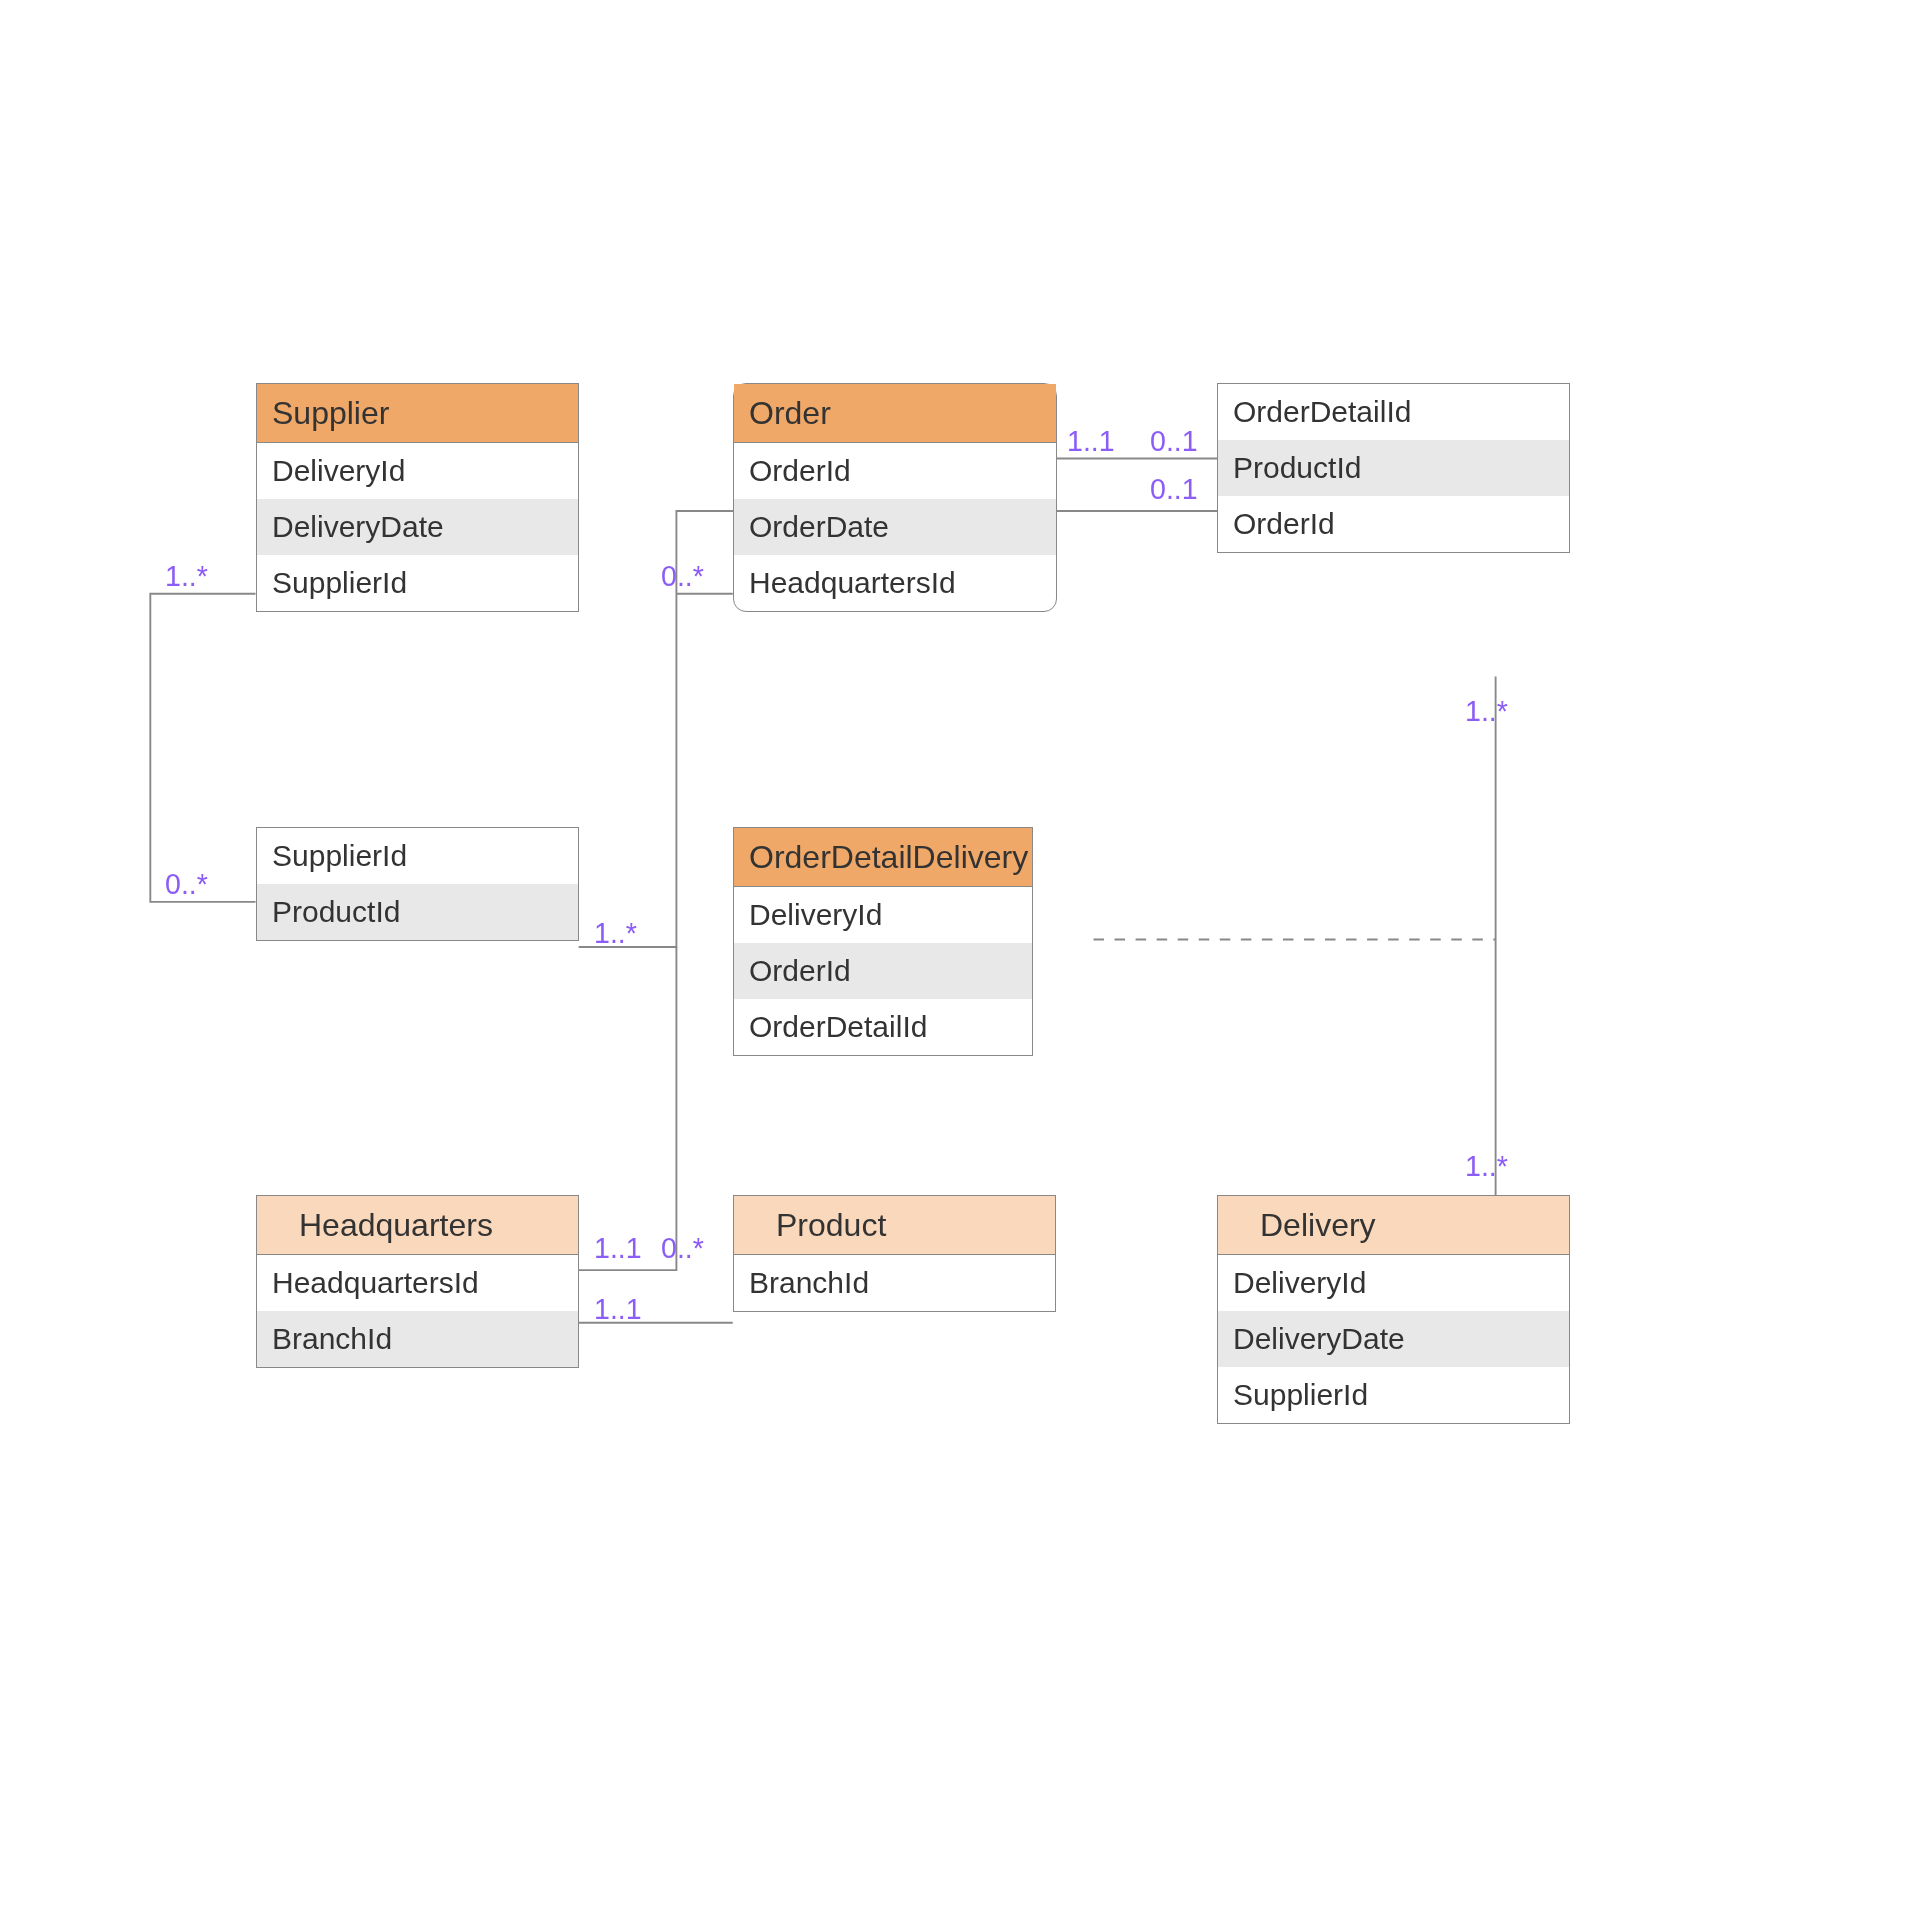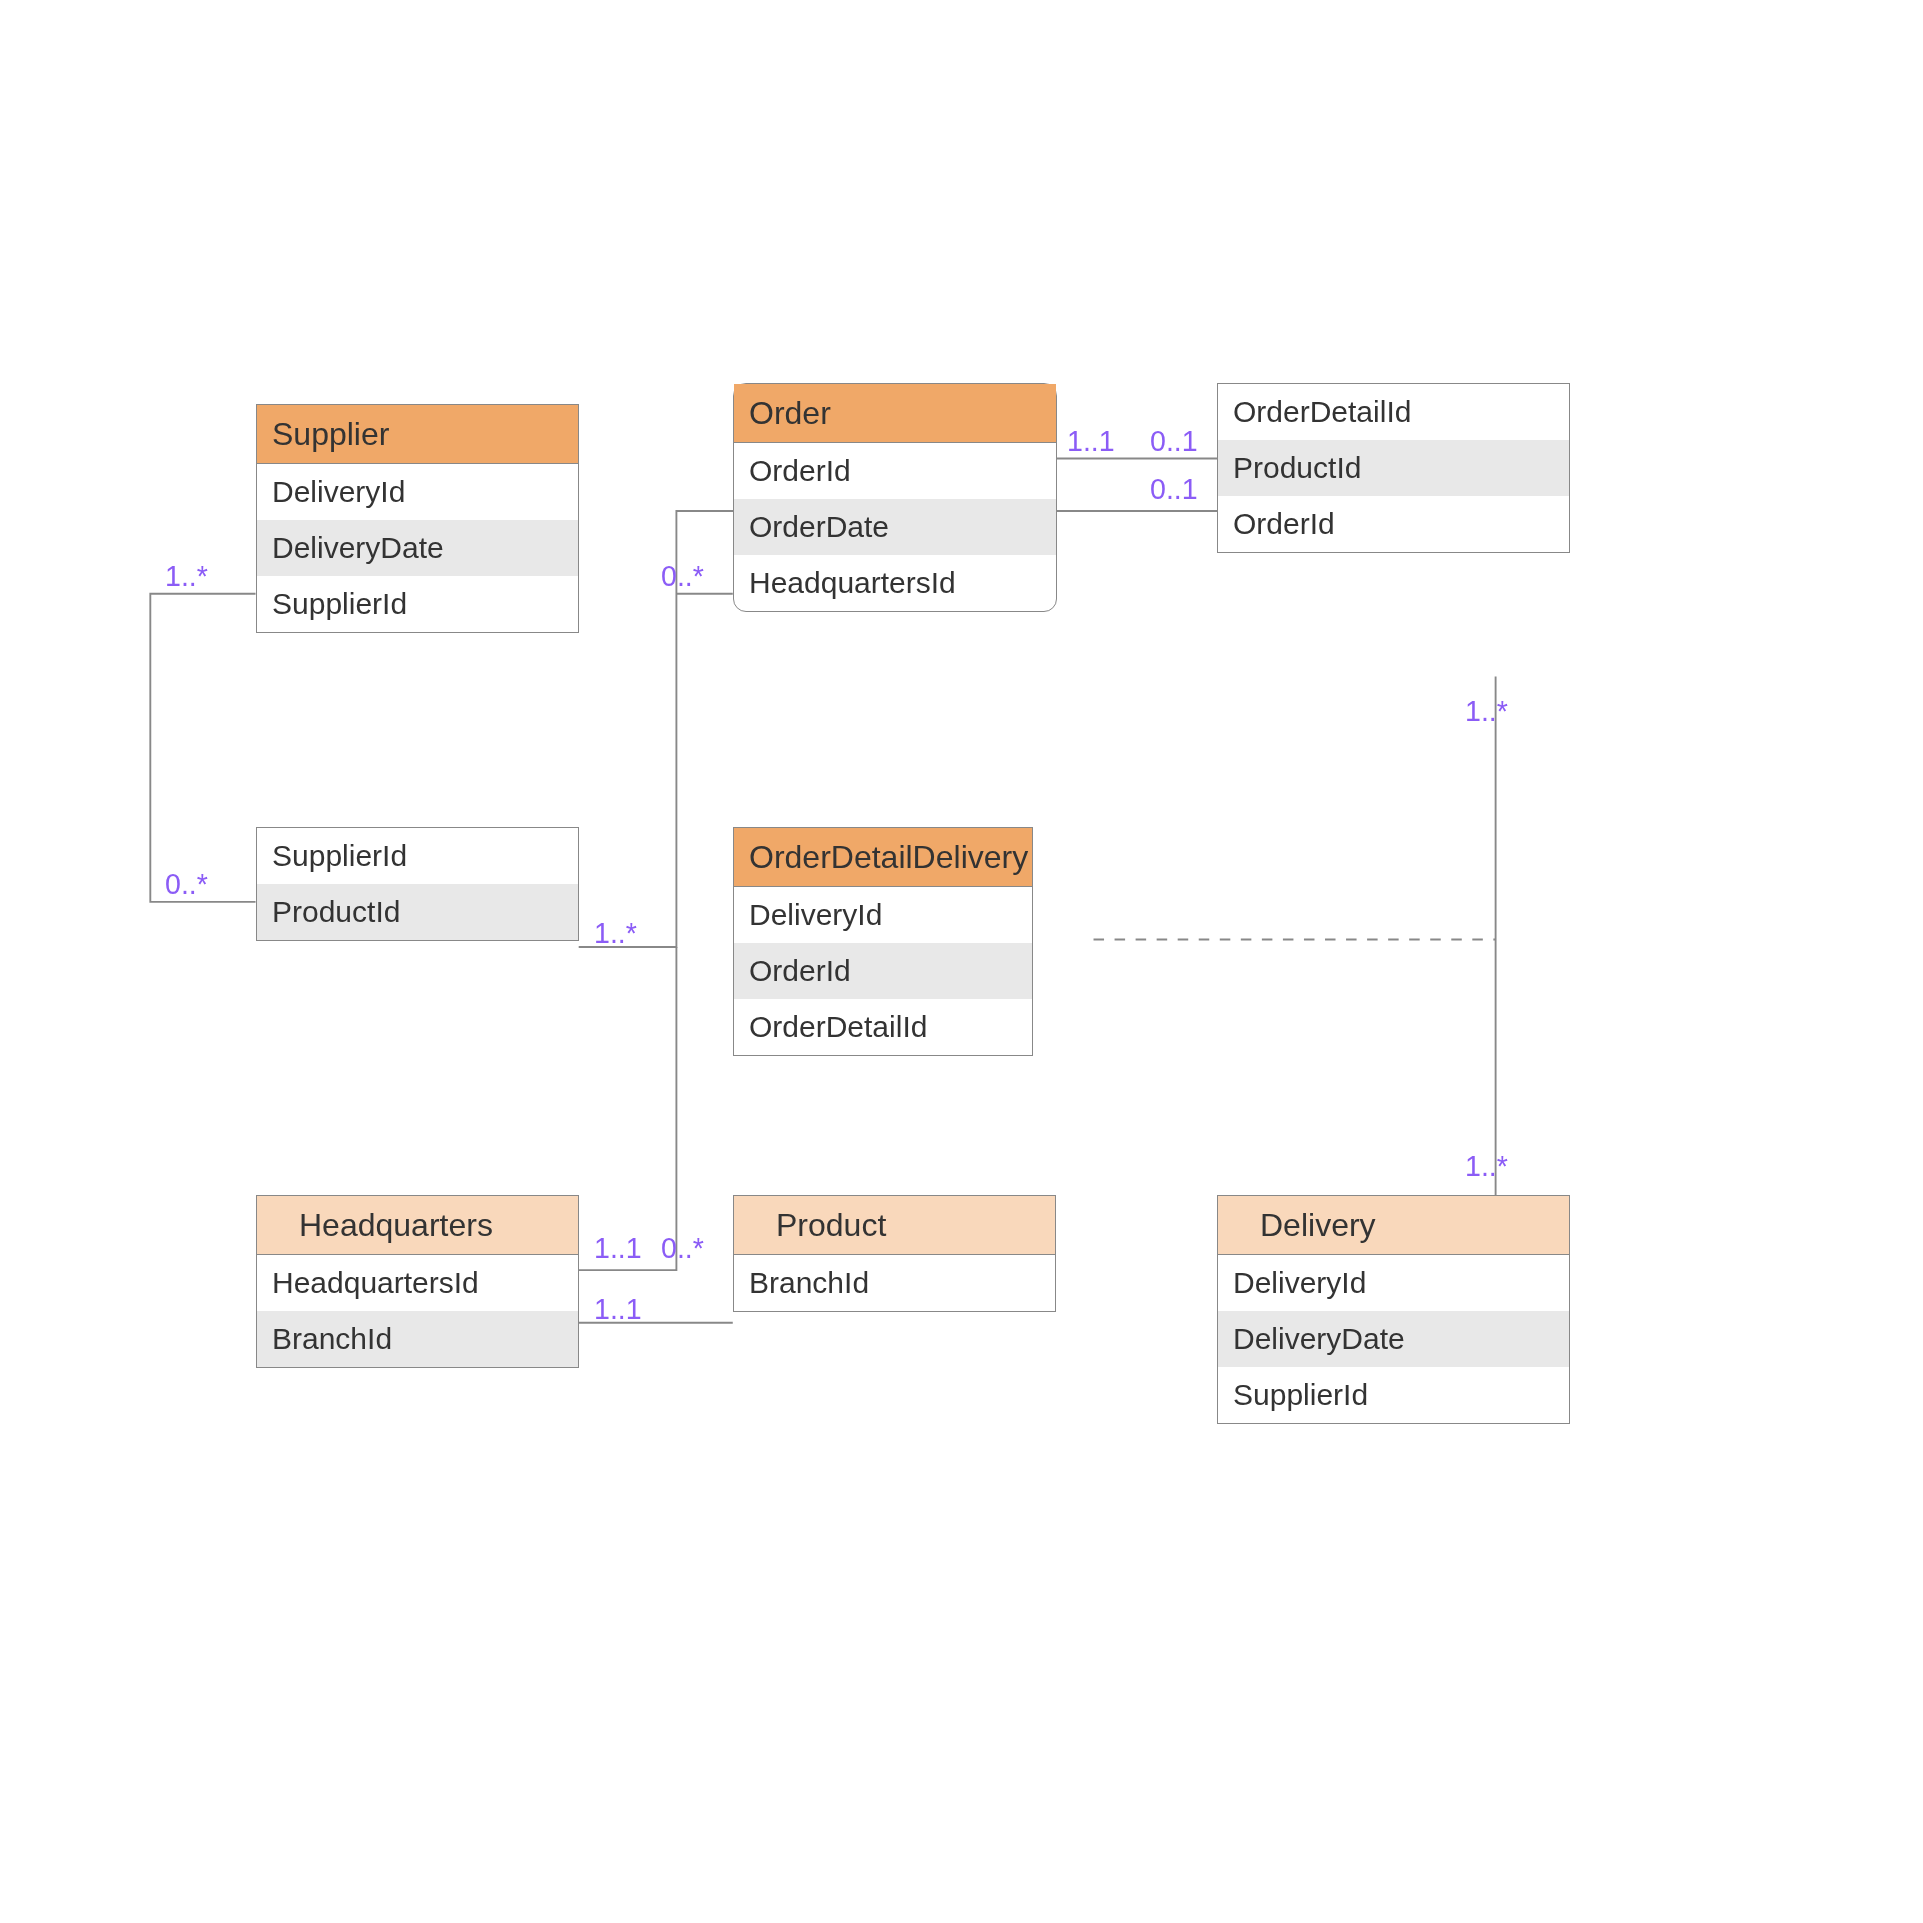--- a/index.html
+++ b/index.html
@@ -74,21 +74,21 @@
 
     <path d="M 770 1690 L 900 1690 L 900 1260"></path>
 
     <path d="M 770 1760 L 975 1760"></path>
 
     <path d="M 1990 900 L 1990 1590"></path>
 
     <line class="dashed" x1="1455" y1="1250" x2="1990" y2="1250"></line>
   </svg>
 
-  <div class="entity" style="left:256px; top:383px; width:323px;margin-top:21px;">
+  <div class="entity" style="left:256px; top:383px; width:323px;">
     <div class="title dark">Supplier</div>
     <div class="attr">DeliveryId</div>
     <div class="attr alt">DeliveryDate</div>
     <div class="attr">SupplierId</div>
   </div>
 
   <div class="entity" style="left:733px; top:383px; width:324px;border-radius:13px;">
     <div class="title dark">Order</div>
     <div class="attr">OrderId</div>
     <div class="attr alt">OrderDate</div>

